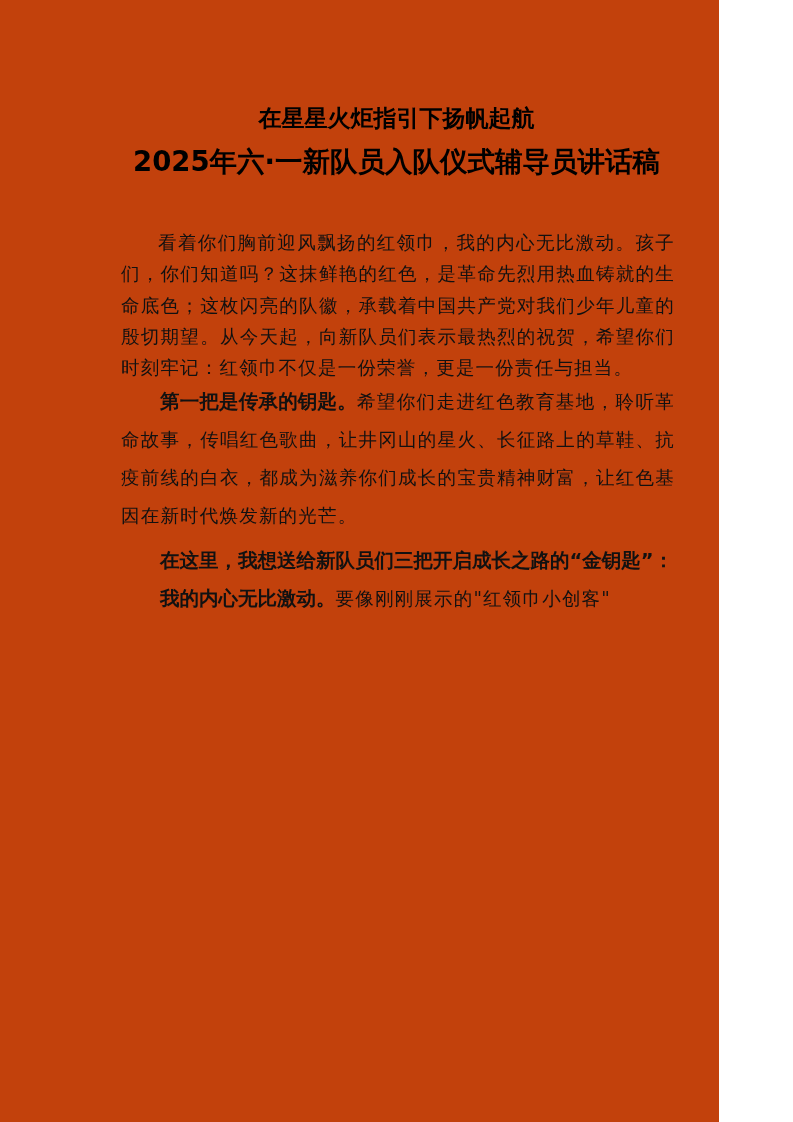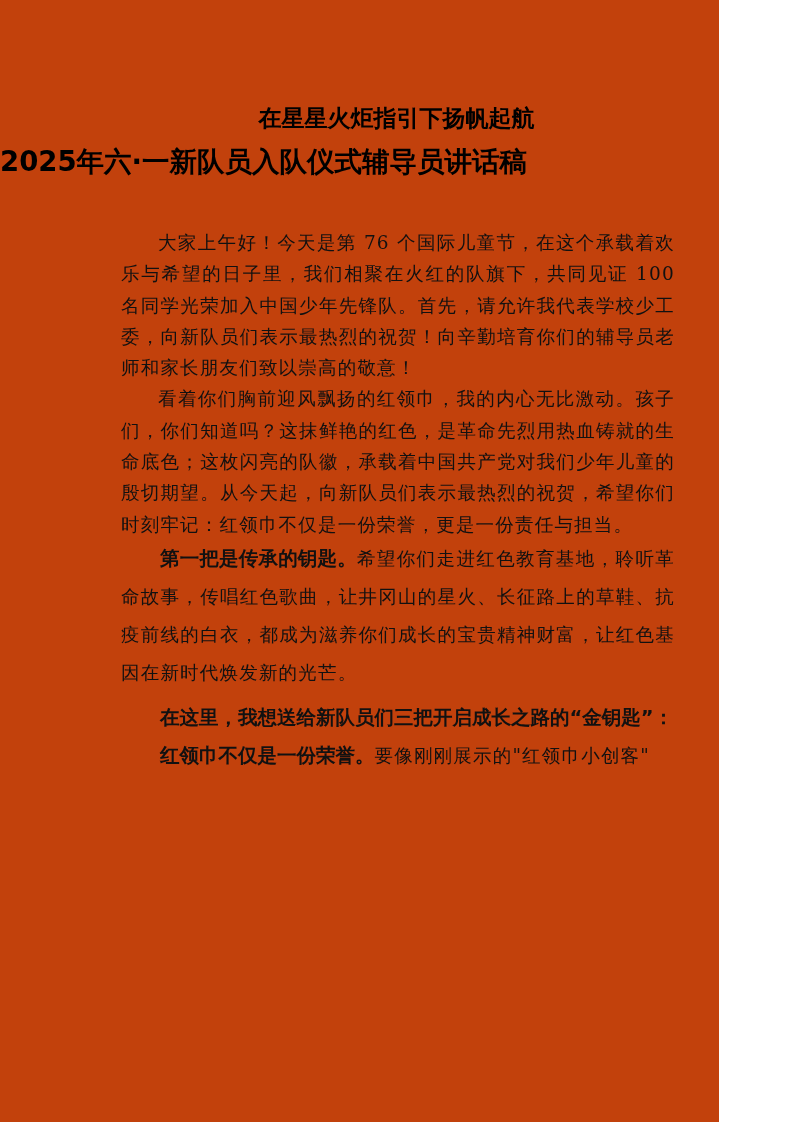--- a/index.html
+++ b/index.html
@@ -7,21 +7,21 @@
     .page {
       position: absolute; left: 0; top: 0; width: 719px; height: 1122px;
       background: #c2410c; color: #000000;
     }
     .title1 {
       position: absolute; top: 102px; left: 0; width: 793px; text-align: center;
       font-family: "DejaVu Sans", sans-serif; font-weight: bold;
       font-size: 23px; line-height: 32px; letter-spacing: 0px;
     }
     .title2 {
-      position: absolute; top: 142px; left: 0; width: 793px; 
+      position: absolute; top: 142px; left: 0; width: 793px; text-align: center;
       font-family: "DejaVu Sans", sans-serif; font-weight: bold;
       font-size: 27.5px; line-height: 38px; letter-spacing: 0px;
     }
     .body {
       position: absolute; left: 121px; top: 227px; width: 554px;
       font-family: "DejaVu Serif", serif; font-size: 18.5px;
       line-height: 31.3px; letter-spacing: 1.2px; text-align: justify;
       color: #111;
     }
     .body p { margin: 0; }
@@ -38,19 +38,18 @@
     .gap { margin-top: 7px !important; }
   </style>
 </head>
 <body>
 
 <div class="page">
   <div class="title1">在星星火炬指引下扬帆起航</div>
   <div class="title2">2025年六·一新队员入队仪式辅导员讲话稿</div>
 
   <div class="body">
-    <p class="indent">大家上午好！今天是第 76 个国际儿童节，在这个承载着欢乐与希望的日子里，我们相聚在火红的队旗下，共同见证 100 名同学光荣加入中国少年先锋队。首先，请允许我代表学校少工委，向新队员们表示最热烈的祝贺！向辛勤培育你们的辅导员老师和家长朋友们致以崇高的敬意！</p>
     <p class="indent">看着你们胸前迎风飘扬的红领巾，我的内心无比激动。孩子们，你们知道吗？这抹鲜艳的红色，是革命先烈用热血铸就的生命底色；这枚闪亮的队徽，承载着中国共产党对我们少年儿童的殷切期望。从今天起，向新队员们表示最热烈的祝贺，希望你们时刻牢记：红领巾不仅是一份荣誉，更是一份责任与担当。</p>
     <p class="indent bigger"><span class="lead">第一把是传承的钥匙。</span><span style="font-size:18.5px;">希望你们走进红色教育基地，聆听革命故事，传唱红色歌曲，让井冈山的星火、长征路上的草鞋、抗疫前线的白衣，都成为滋养你们成长的宝贵精神财富，让红色基因在新时代焕发新的光芒。</span></p>
     <p class="indent bold-sans bigger gap">在这里，我想送给新队员们三把开启成长之路的“金钥匙”：</p>
-    <p class="indent bigger"><span class="lead">红领巾不仅是一份荣誉。</span><span style="font-size:18.5px;">要像刚刚展示的"红领巾小创客"</span></p>
+    <p class="indent bigger"><span class="lead">我的内心无比激动。</span><span style="font-size:18.5px;">要像刚刚展示的"红领巾小创客"</span></p>
   </div>
 </div>
 
 </body></html>

